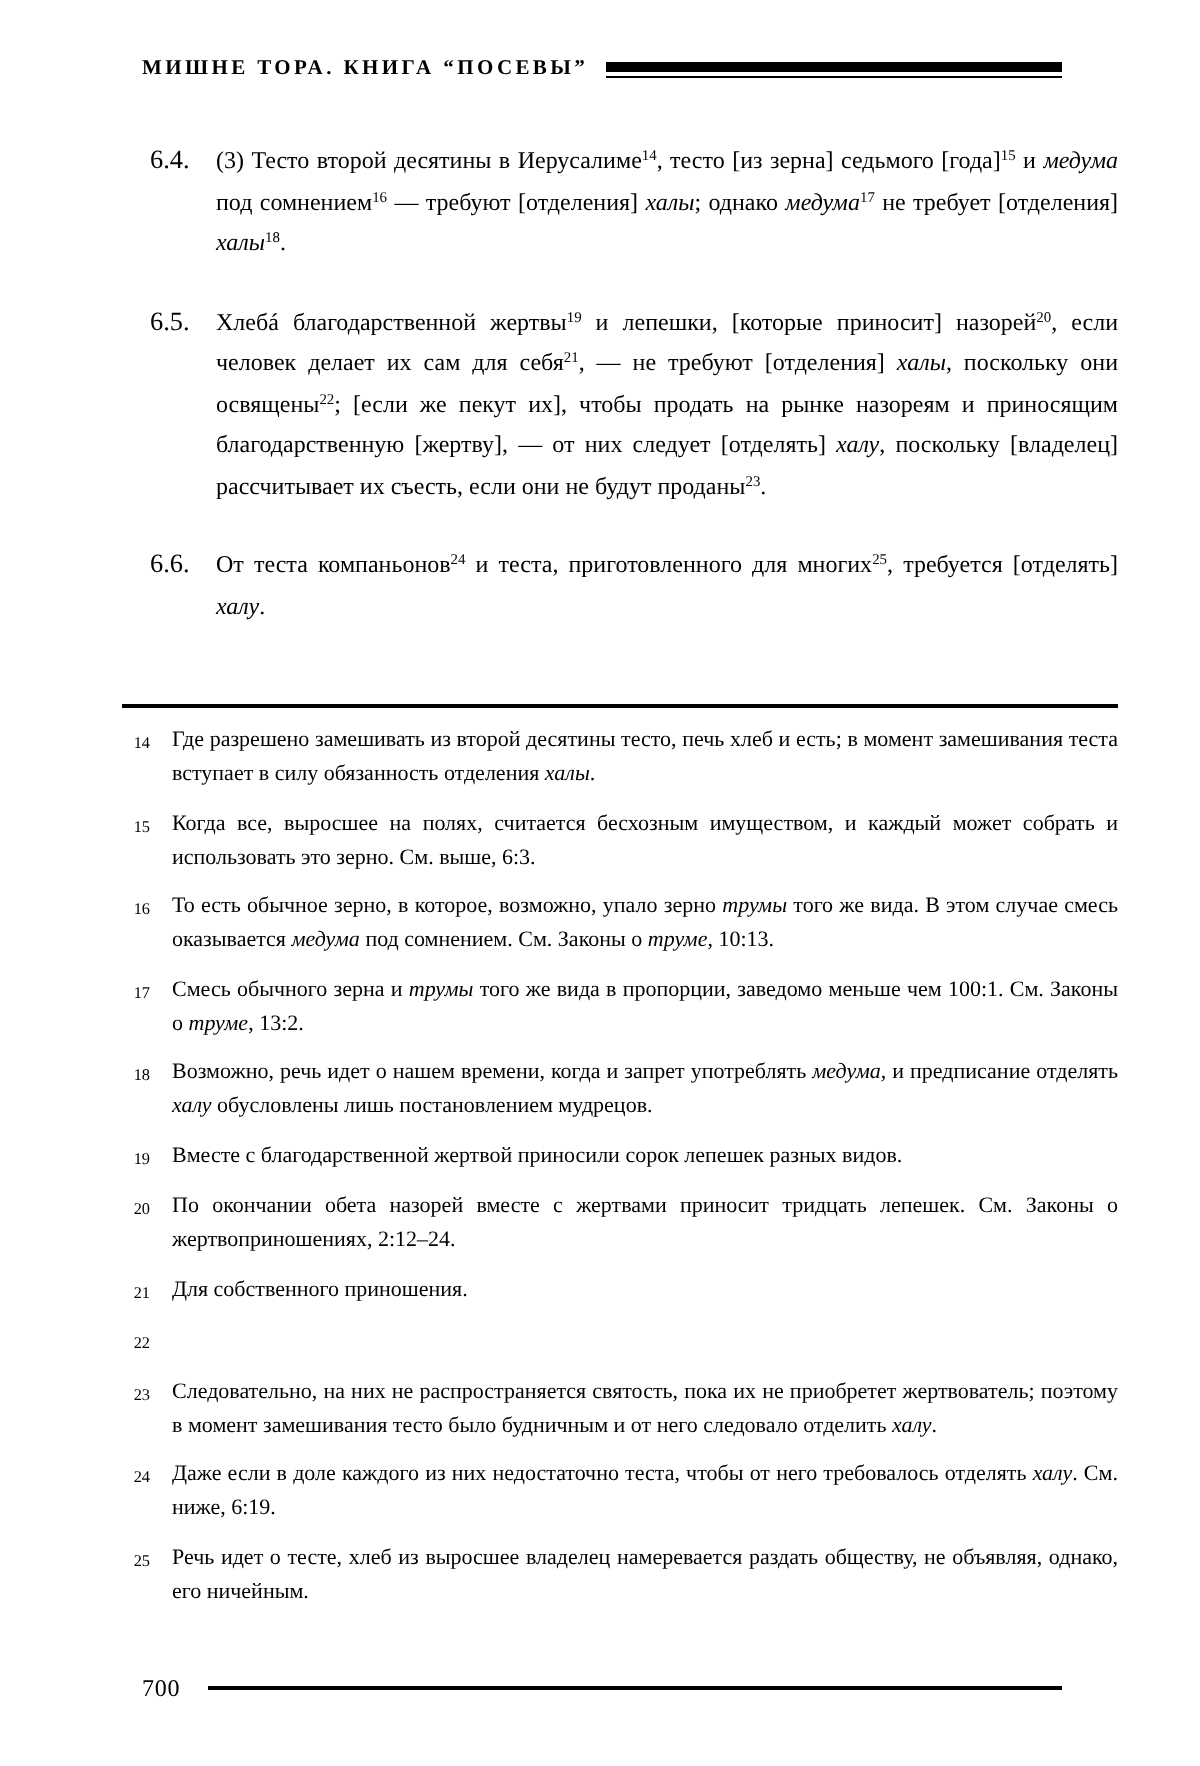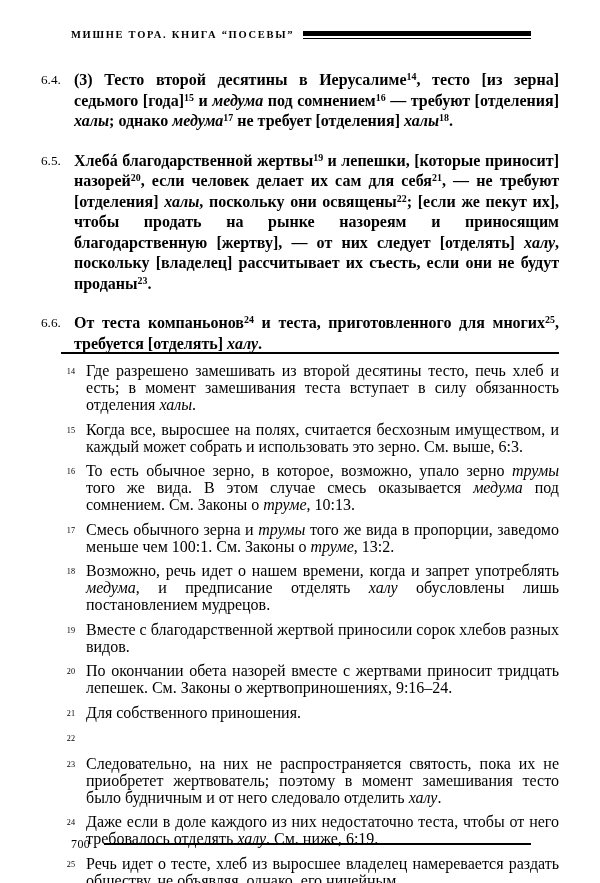--- a/index.html
+++ b/index.html
@@ -61,36 +61,36 @@
   .body-block {
     position: absolute;
     left: 41px;
     top: 70px;
     width: 518px;
   }
   .halakha {
     display: flex;
     align-items: flex-start;
     margin-bottom: 19px;
+    margin-left: 34px;
   }
   .halakha-num {
     flex: 0 0 auto;
     width: 33px;
     font-size: 13.2px;
     line-height: 20.5px;
     white-space: nowrap;
   }
   .halakha-text {
     flex: 1 1 auto;
-    font-size: 16px;
+    font-size: 12px;
     line-height: 20.5px;
     text-align: justify;
     text-justify: inter-word;
     hyphens: manual;
-    font-weight: bold;
   }
   .halakha-text i { font-style: italic; }
   sup {
     font-size: 0.62em;
     vertical-align: 0.52em;
     line-height: 0;
   }
 
   
   .fn-rule {
@@ -118,21 +118,21 @@
     flex: 0 0 auto;
     width: 14px;
     text-align: right;
     margin-right: 11px;
     font-size: 8.2px;
     line-height: 17px;
     padding-top: 1px;
   }
   .fn-text {
     flex: 1 1 auto;
-    font-size: 16px;
+    font-size: 11px;
     line-height: 17px;
     text-align: justify;
     text-justify: inter-word;
     hyphens: manual;
   }
   .fn-text i { font-style: italic; }
 
   
   .folio {
     position: absolute;
@@ -198,25 +198,25 @@
     <div class="fn">
       <div class="fn-num">17</div>
       <div class="fn-text">Смесь обычного зерна и <i>трумы</i> того же вида в пропорции, заведомо меньше чем 100:1. См. Законы о <i>труме</i>, 13:2.</div>
     </div>
     <div class="fn">
       <div class="fn-num">18</div>
       <div class="fn-text">Возможно, речь идет о нашем времени, когда и запрет употреблять <i>медума</i>, и предписание отделять <i>халу</i> обусловлены лишь постановлением мудрецов.</div>
     </div>
     <div class="fn">
       <div class="fn-num">19</div>
-      <div class="fn-text">Вместе с благодарственной жертвой приносили сорок хлебов разных видов.</div>
+      <div class="fn-text">Вместе с благодарственной жертвой приносили сорок лепешек разных видов.</div>
     </div>
     <div class="fn">
       <div class="fn-num">20</div>
-      <div class="fn-text">По окончании обета назорей вместе с жертвами приносит тридцать лепешек. См. Законы о жертвоприношениях, 9:16–24.</div>
+      <div class="fn-text">По окончании обета назорей вместе с жертвами приносит тридцать лепешек. См. Законы о жертвоприношениях, 2:12–24.</div>
     </div>
     <div class="fn">
       <div class="fn-num">21</div>
       <div class="fn-text">Для собственного приношения.</div>
     </div>
     <div class="fn">
       <div class="fn-num">22</div>
     </div>
     <div class="fn">
       <div class="fn-num">23</div>

